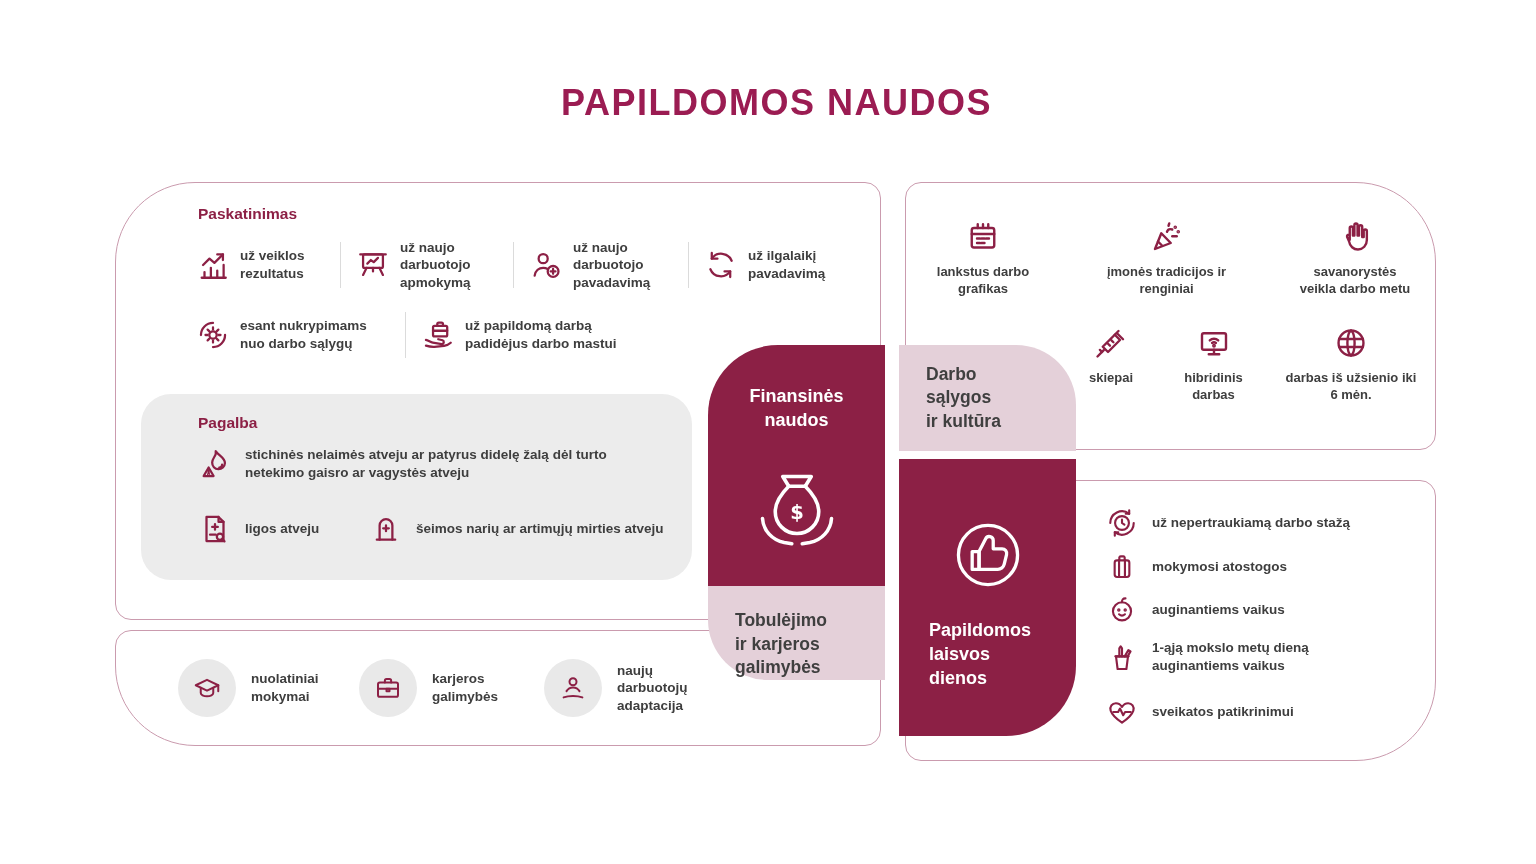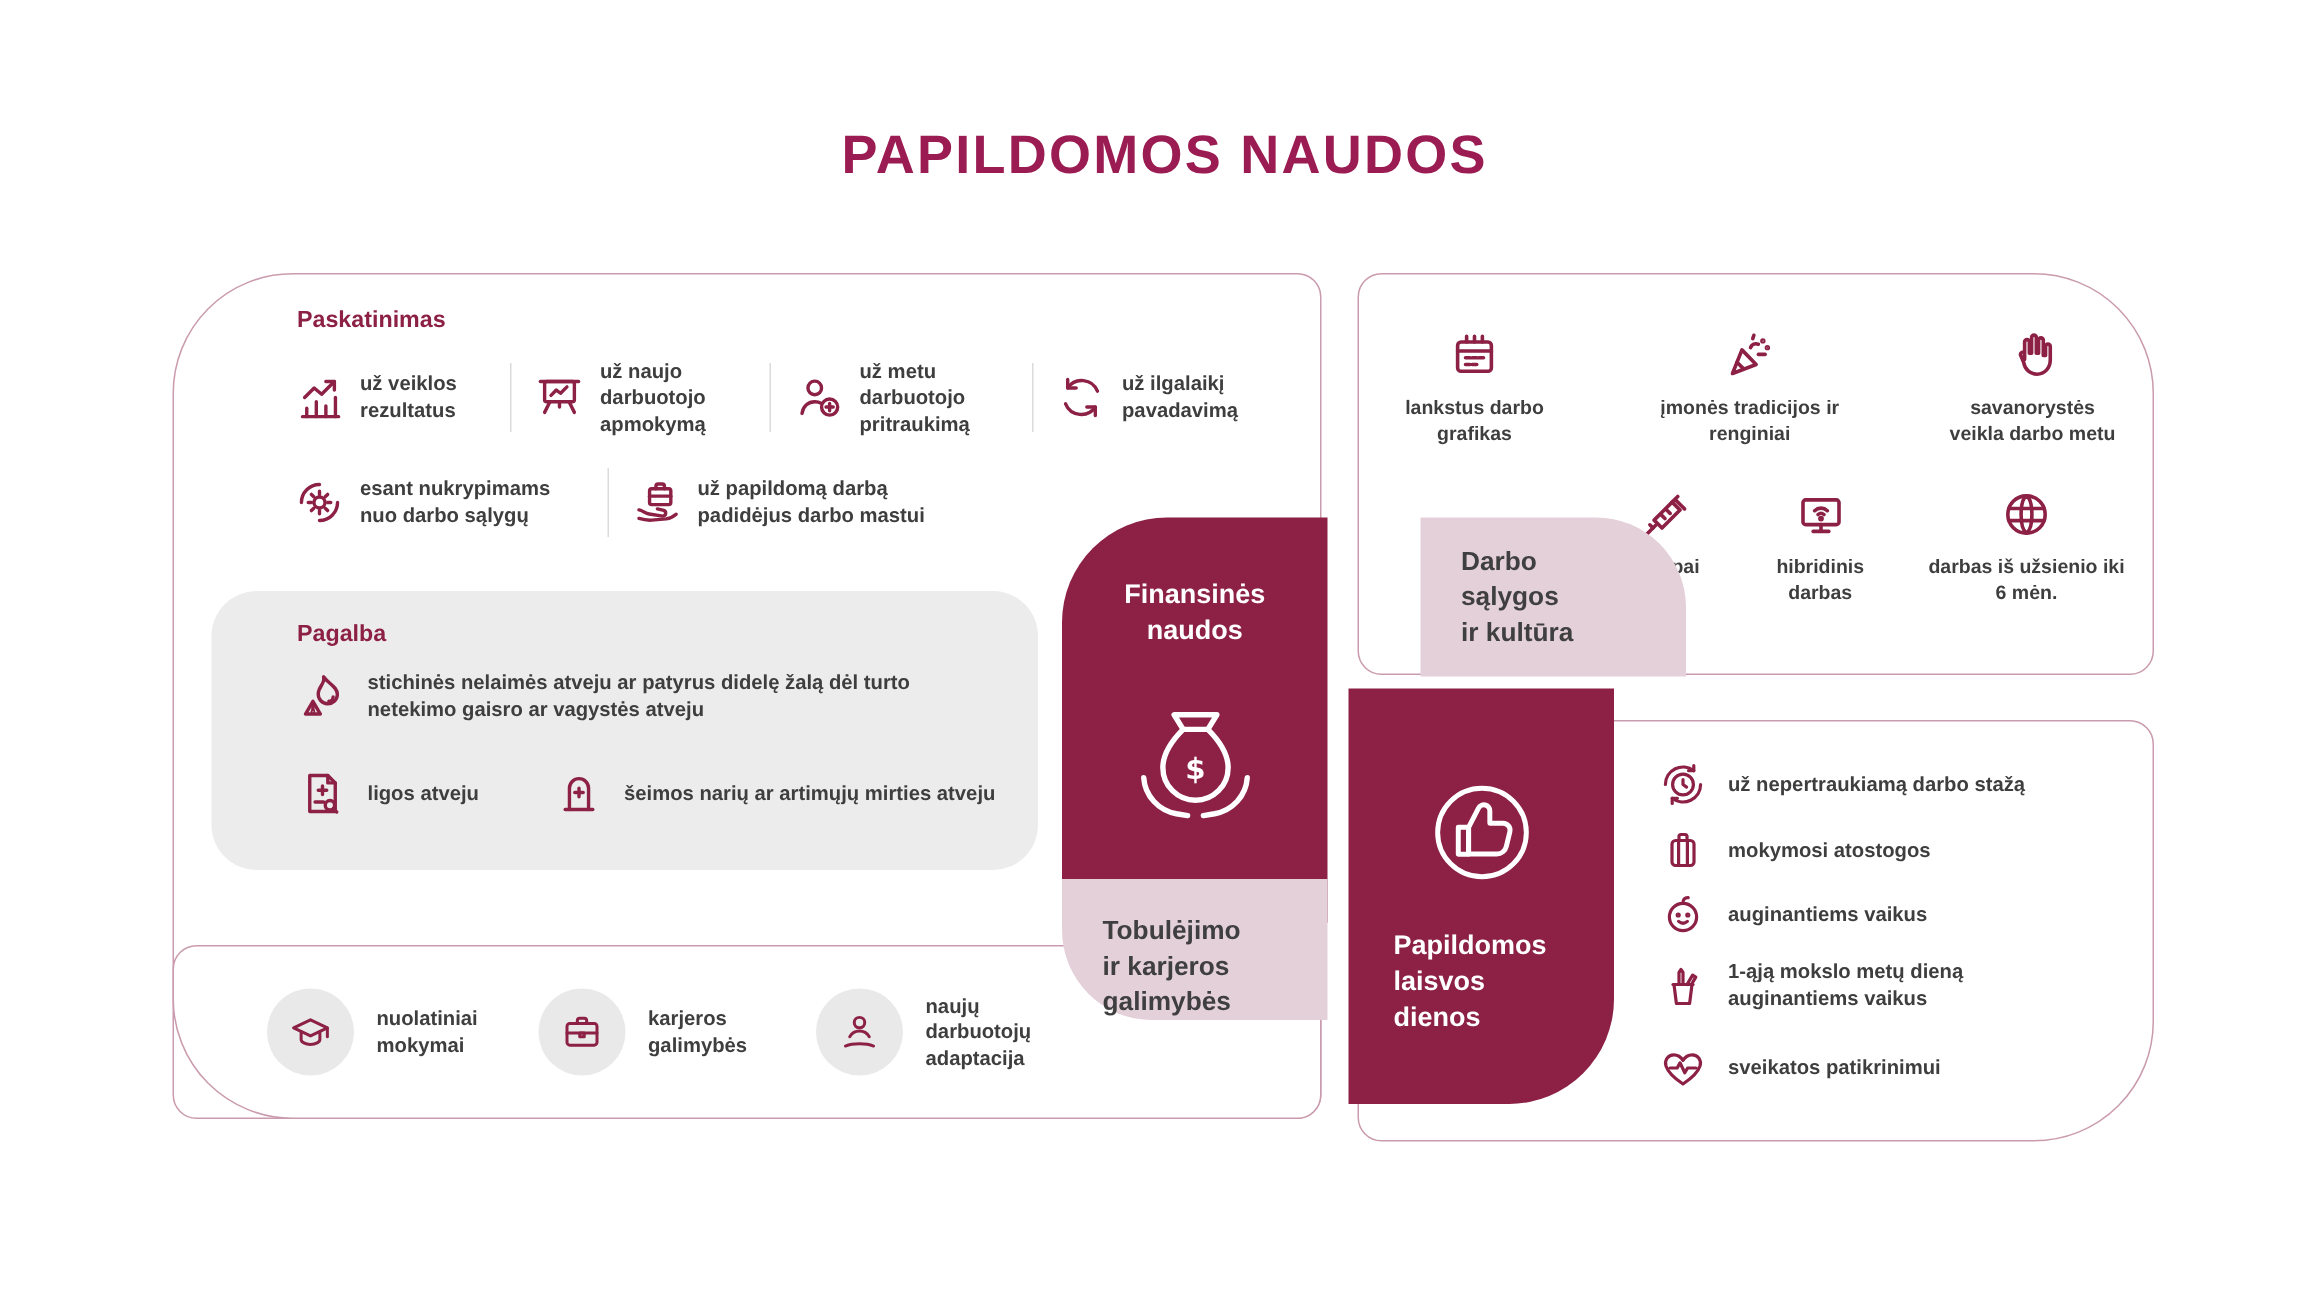--- a/index.html
+++ b/index.html
@@ -14,21 +14,21 @@
   }
   *{box-sizing:border-box;}
   body{margin:0;background:#fff;}
   .canvas{position:relative;width:1536px;height:864px;background:#fff;overflow:hidden;
           font-family:"Liberation Sans","DejaVu Sans",sans-serif;}
   .title{position:absolute;top:82px;left:0;right:0;margin:0;text-align:center;
          font-size:36px;font-weight:700;letter-spacing:1.5px;color:var(--title);padding-left:17px;}
 
   .box{position:absolute;}
   .outline{border:1px solid var(--line);background:#fff;}
-  .box-tl{left:115px;top:182px;width:766px;height:564px;border-radius:80px 16px 16px 16px;text-decoration:underline;}
+  .box-tl{left:115px;top:182px;width:766px;height:438px;border-radius:80px 16px 16px 16px;text-decoration:underline;}
   .box-tr{left:905px;top:182px;width:531px;height:268px;border-radius:16px 80px 16px 16px;}
   .box-bl{left:115px;top:630px;width:766px;height:116px;border-radius:16px 16px 16px 80px;}
   .box-br{left:905px;top:480px;width:531px;height:281px;border-radius:16px 16px 80px 16px;}
 
   .sec-heading{position:absolute;left:82px;top:22px;margin:0;font-size:15.5px;font-weight:700;color:var(--maroon);}
 
   .row{position:absolute;display:flex;align-items:center;}
   .row-1{left:80px;top:50px;height:64px;}
   .row-2{left:80px;top:124px;height:56px;}
   .iconitem{display:flex;align-items:center;gap:10px;}
@@ -65,21 +65,21 @@
   .circle{width:58px;height:58px;border-radius:50%;background:#E9E9E9;display:flex;
           align-items:center;justify-content:center;flex:none;}
 
   .br-item{position:absolute;left:200px;display:flex;align-items:center;gap:14px;}
   .br-1{top:26px;} .br-2{top:70px;} .br-3{top:113px;} .br-4{top:158px;} .br-5{top:215px;}
 
   .card{position:absolute;}
   .card-fin{left:708px;top:345px;width:177px;height:270px;background:var(--maroon);
             border-radius:70px 0 0 0;display:flex;flex-direction:column;align-items:center;padding-top:40px;}
   .card-darbo{left:899px;top:345px;width:177px;height:106px;background:var(--pink);
-            border-radius:0 60px 0 0;display:flex;flex-direction:column;justify-content:center;padding-left:27px;margin-left:48px;}
+            border-radius:0 60px 0 0;display:flex;flex-direction:column;justify-content:center;padding-left:27px;}
   .card-tobu{left:708px;top:586px;width:177px;height:94px;background:var(--pink);
             border-radius:0 0 0 60px;display:flex;flex-direction:column;justify-content:flex-end;padding-left:27px;}
   .card-papi{left:899px;top:459px;width:177px;height:277px;background:var(--maroon);
             border-radius:0 0 70px 0;display:flex;flex-direction:column;align-items:center;padding-top:52px;}
   .cb-lines{font-size:18px;font-weight:700;line-height:1.33;}
   .cb-white{color:#fff;text-align:center;}
   .cb-dark{color:#3F3F3F;font-size:17.5px;line-height:1.35;}
   .card-papi .cb-lines{margin-top:20px;align-self:flex-start;padding-left:30px;text-align:left;}
   .big-icon{color:#fff;}
   .bi-96{width:96px;height:96px;margin-top:24px;}
@@ -127,21 +127,21 @@
       <div class="vdiv"></div>
       <div class="iconitem">
         <span class="icn s34">
           <svg viewBox="0 0 24 24" fill="none">
               <circle cx="10" cy="7.5" r="3.2"></circle>
               <path d="M4 19.5c.5-3.5 3-5.5 6-5.5 1.2 0 2.3.3 3.2.8"></path>
               <circle cx="17" cy="16.5" r="3.8"></circle>
               <path d="M17 14.8v3.4M15.3 16.5h3.4"></path>
             </svg>
         </span>
-        <span class="lbl mw100">už metu darbuotojo pritraukimą</span>
+        <span class="lbl mw100">už naujo darbuotojo pavadavimą</span>
       </div>
       <div class="vdiv"></div>
       <div class="iconitem">
         <span class="icn s34">
           <svg viewBox="0 0 24 24" fill="none">
               <path d="M19.5 9A8 8 0 0 0 5.5 7.5"></path>
               <path d="M5.5 3.5v4h4"></path>
               <path d="M4.5 15a8 8 0 0 0 14 1.5"></path>
               <path d="M18.5 20.5v-4h-4"></path>
             </svg>

